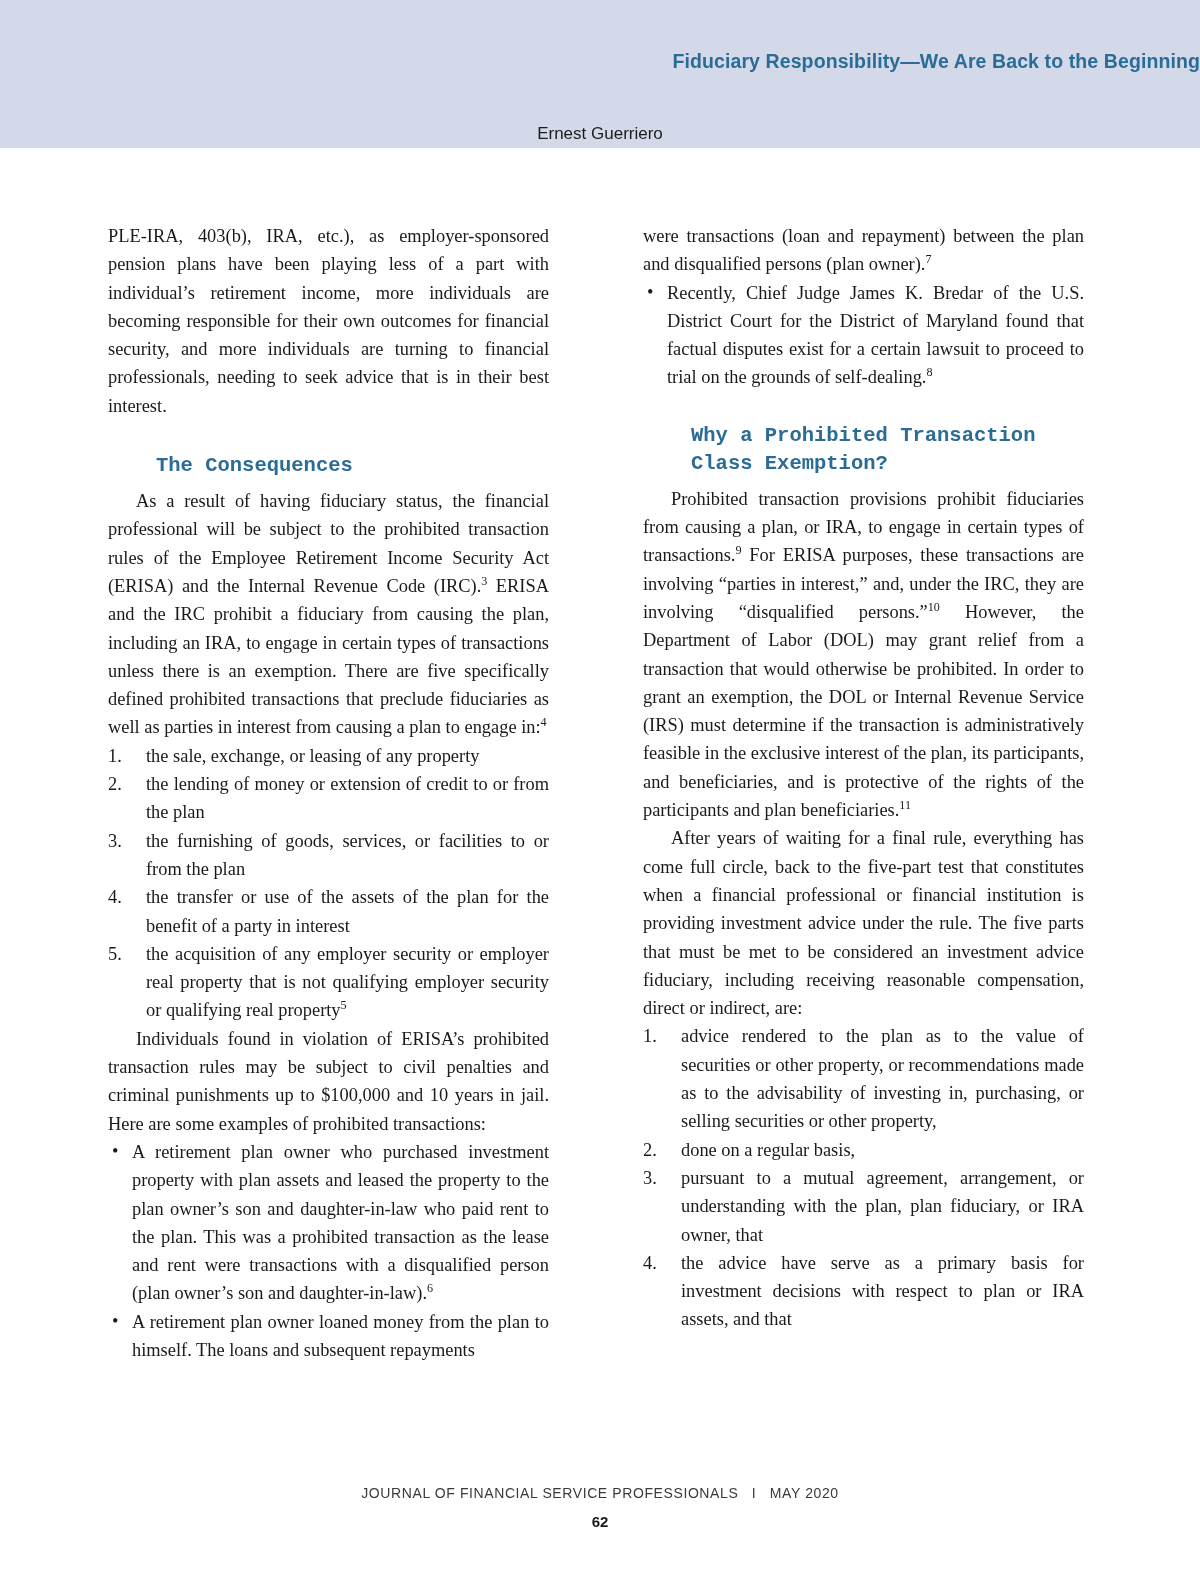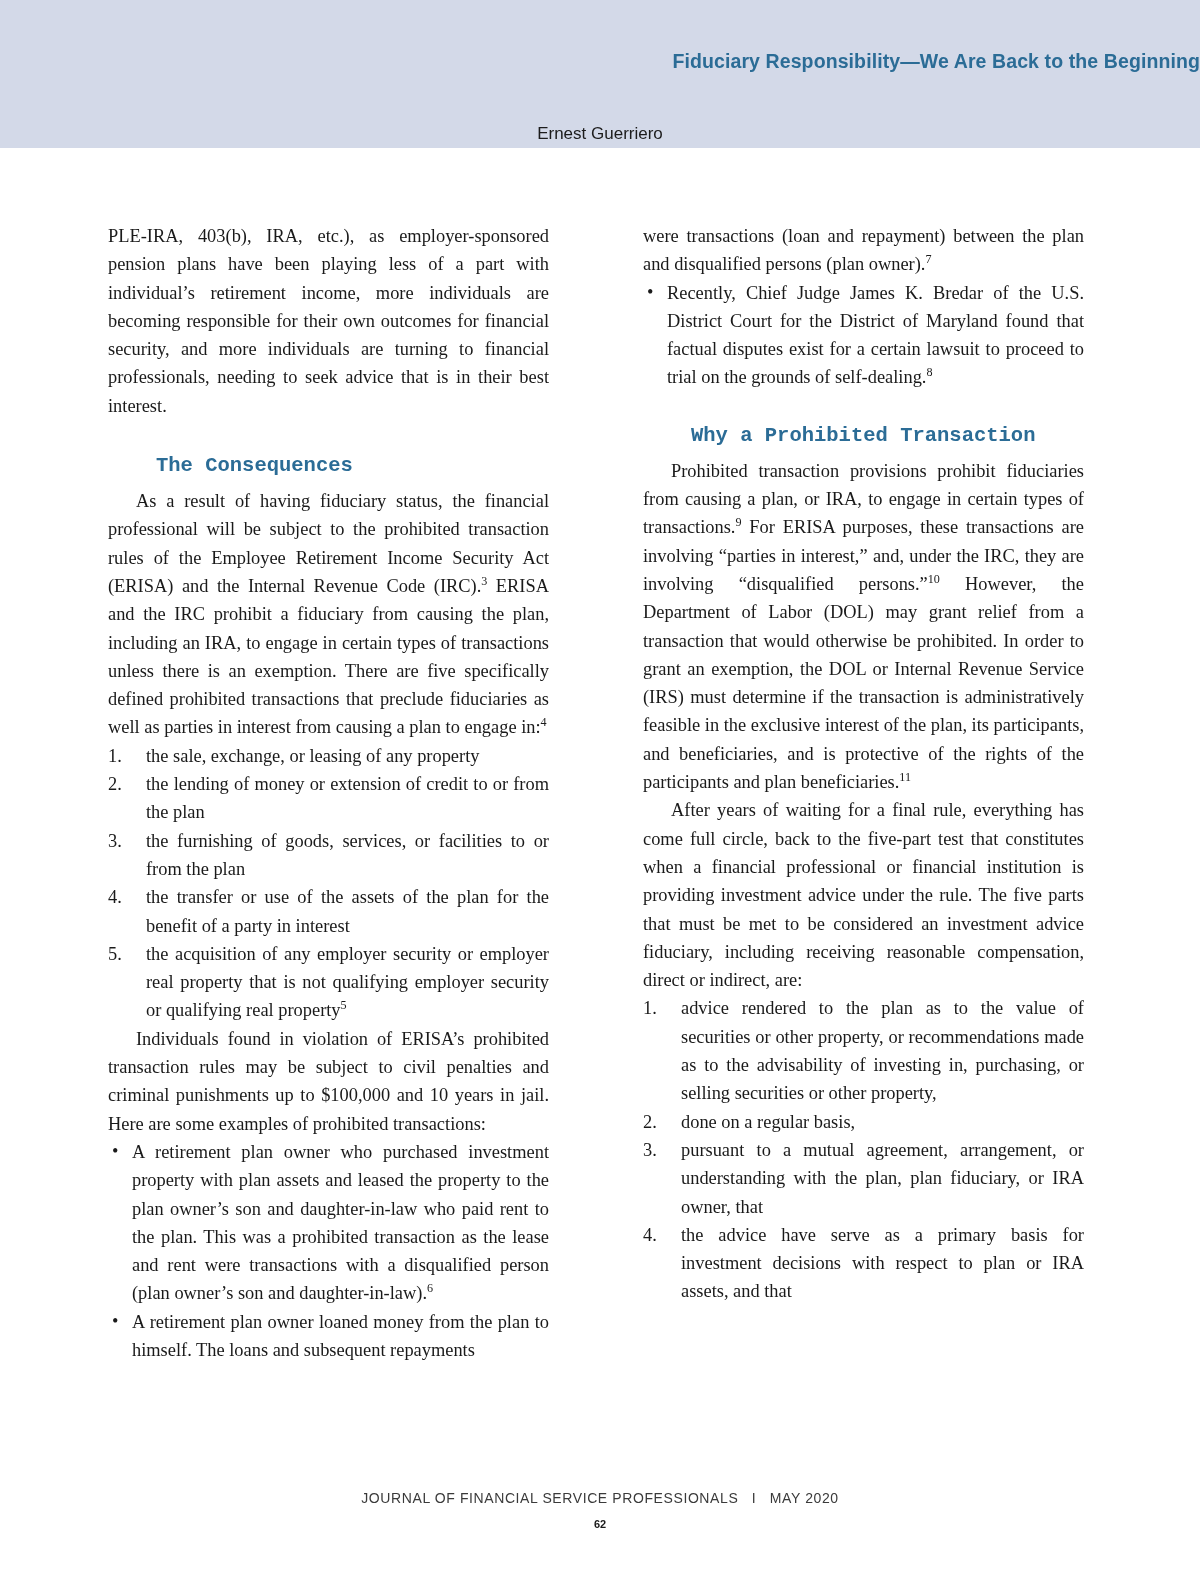--- a/index.html
+++ b/index.html
@@ -141,21 +141,21 @@
     font-family: "Liberation Sans", sans-serif;
     font-size: 14px;
     letter-spacing: 0.6px;
     color: #3a3a3a;
   }
   .footer-sep { margin: 0 9px; }
   .page-num {
     margin-top: 12px;
     font-family: "Liberation Sans", sans-serif;
     font-weight: bold;
-    font-size: 11px;
+    font-size: 15px;
     color: #1a1a1a;
   }
 </style>
 </head>
 <body>
 
 <div class="page">
 
   <div class="header-band">
     <div class="header-title">
@@ -196,20 +196,21 @@
     <div class="col">
 
       <p class="tight"><span>were transactions (loan and repayment) between the plan and disqualified persons (plan owner).</span><sup>7</sup></p>
 
       <ul class="bul">
         <li><span class="dot">•</span><span>Recently, Chief Judge James K. Bredar of the U.S. District Court for the District of Maryland found that factual disputes exist for a certain lawsuit to proceed to trial on the grounds of self-dealing.</span><sup>8</sup></li>
       </ul>
 
       <div class="sec-head">
         <span>Why a Prohibited Transaction</span>
+        <span class="l2">Class Exemption?</span>
       </div>
 
       <p class="indent"><span>Prohibited transaction provisions prohibit fiduciaries from causing a plan, or IRA, to engage in certain types of transactions.</span><sup>9</sup><span> For ERISA purposes, these transactions are involving “parties in interest,” and, under the IRC, they are involving “disqualified persons.”</span><sup>10</sup><span> However, the Department of Labor (DOL) may grant relief from a transaction that would otherwise be prohibited. In order to grant an exemption, the DOL or Internal Revenue Service (IRS) must determine if the transaction is administratively feasible in the exclusive interest of the plan, its participants, and beneficiaries, and is protective of the rights of the participants and plan beneficiaries.</span><sup>11</sup></p>
 
 
       <p class="indent">After years of waiting for a final rule, everything has come full circle, back to the five-part test that constitutes when a financial professional or financial institution is providing investment advice under the rule. The five parts that must be met to be considered an investment advice fiduciary, including receiving reasonable compensation, direct or indirect, are:</p>
 
       <ol class="num">
         <li><span class="marker">1.</span><span>advice rendered to the plan as to the value of securities or other property, or recommendations made as to the advisability of investing in, purchasing, or selling securities or other property,</span></li>
         <li><span class="marker">2.</span><span>done on a regular basis,</span></li>

